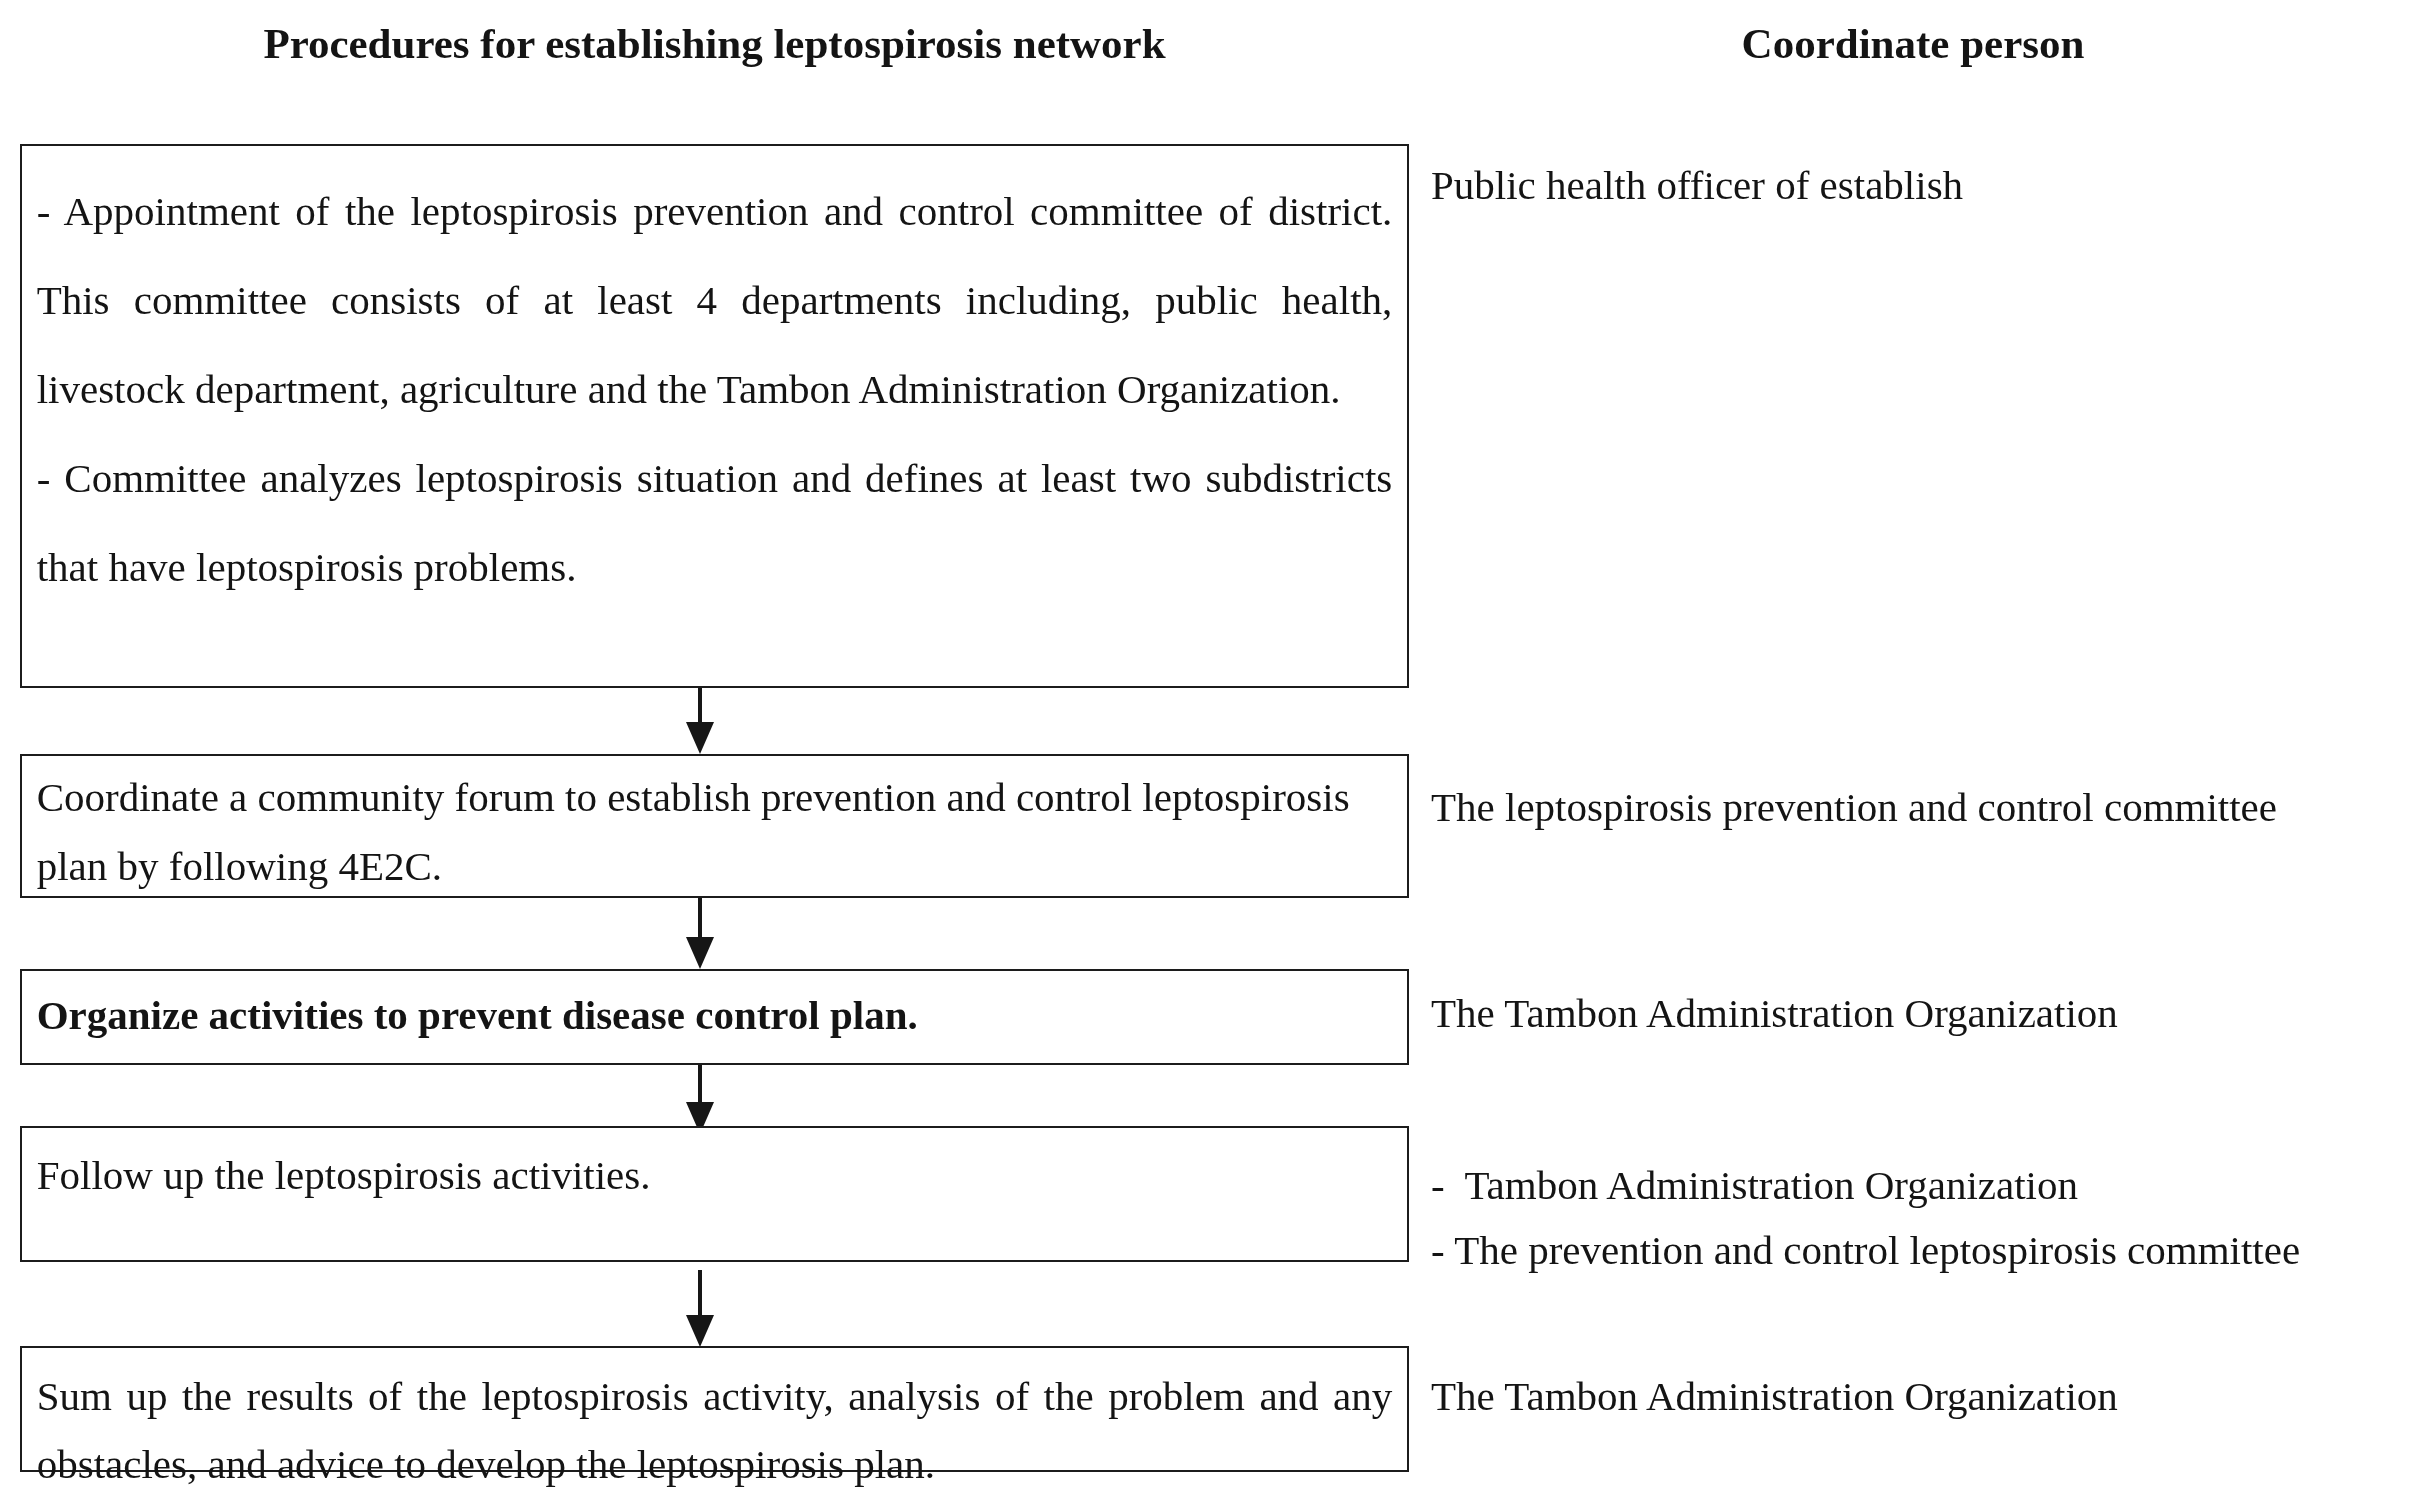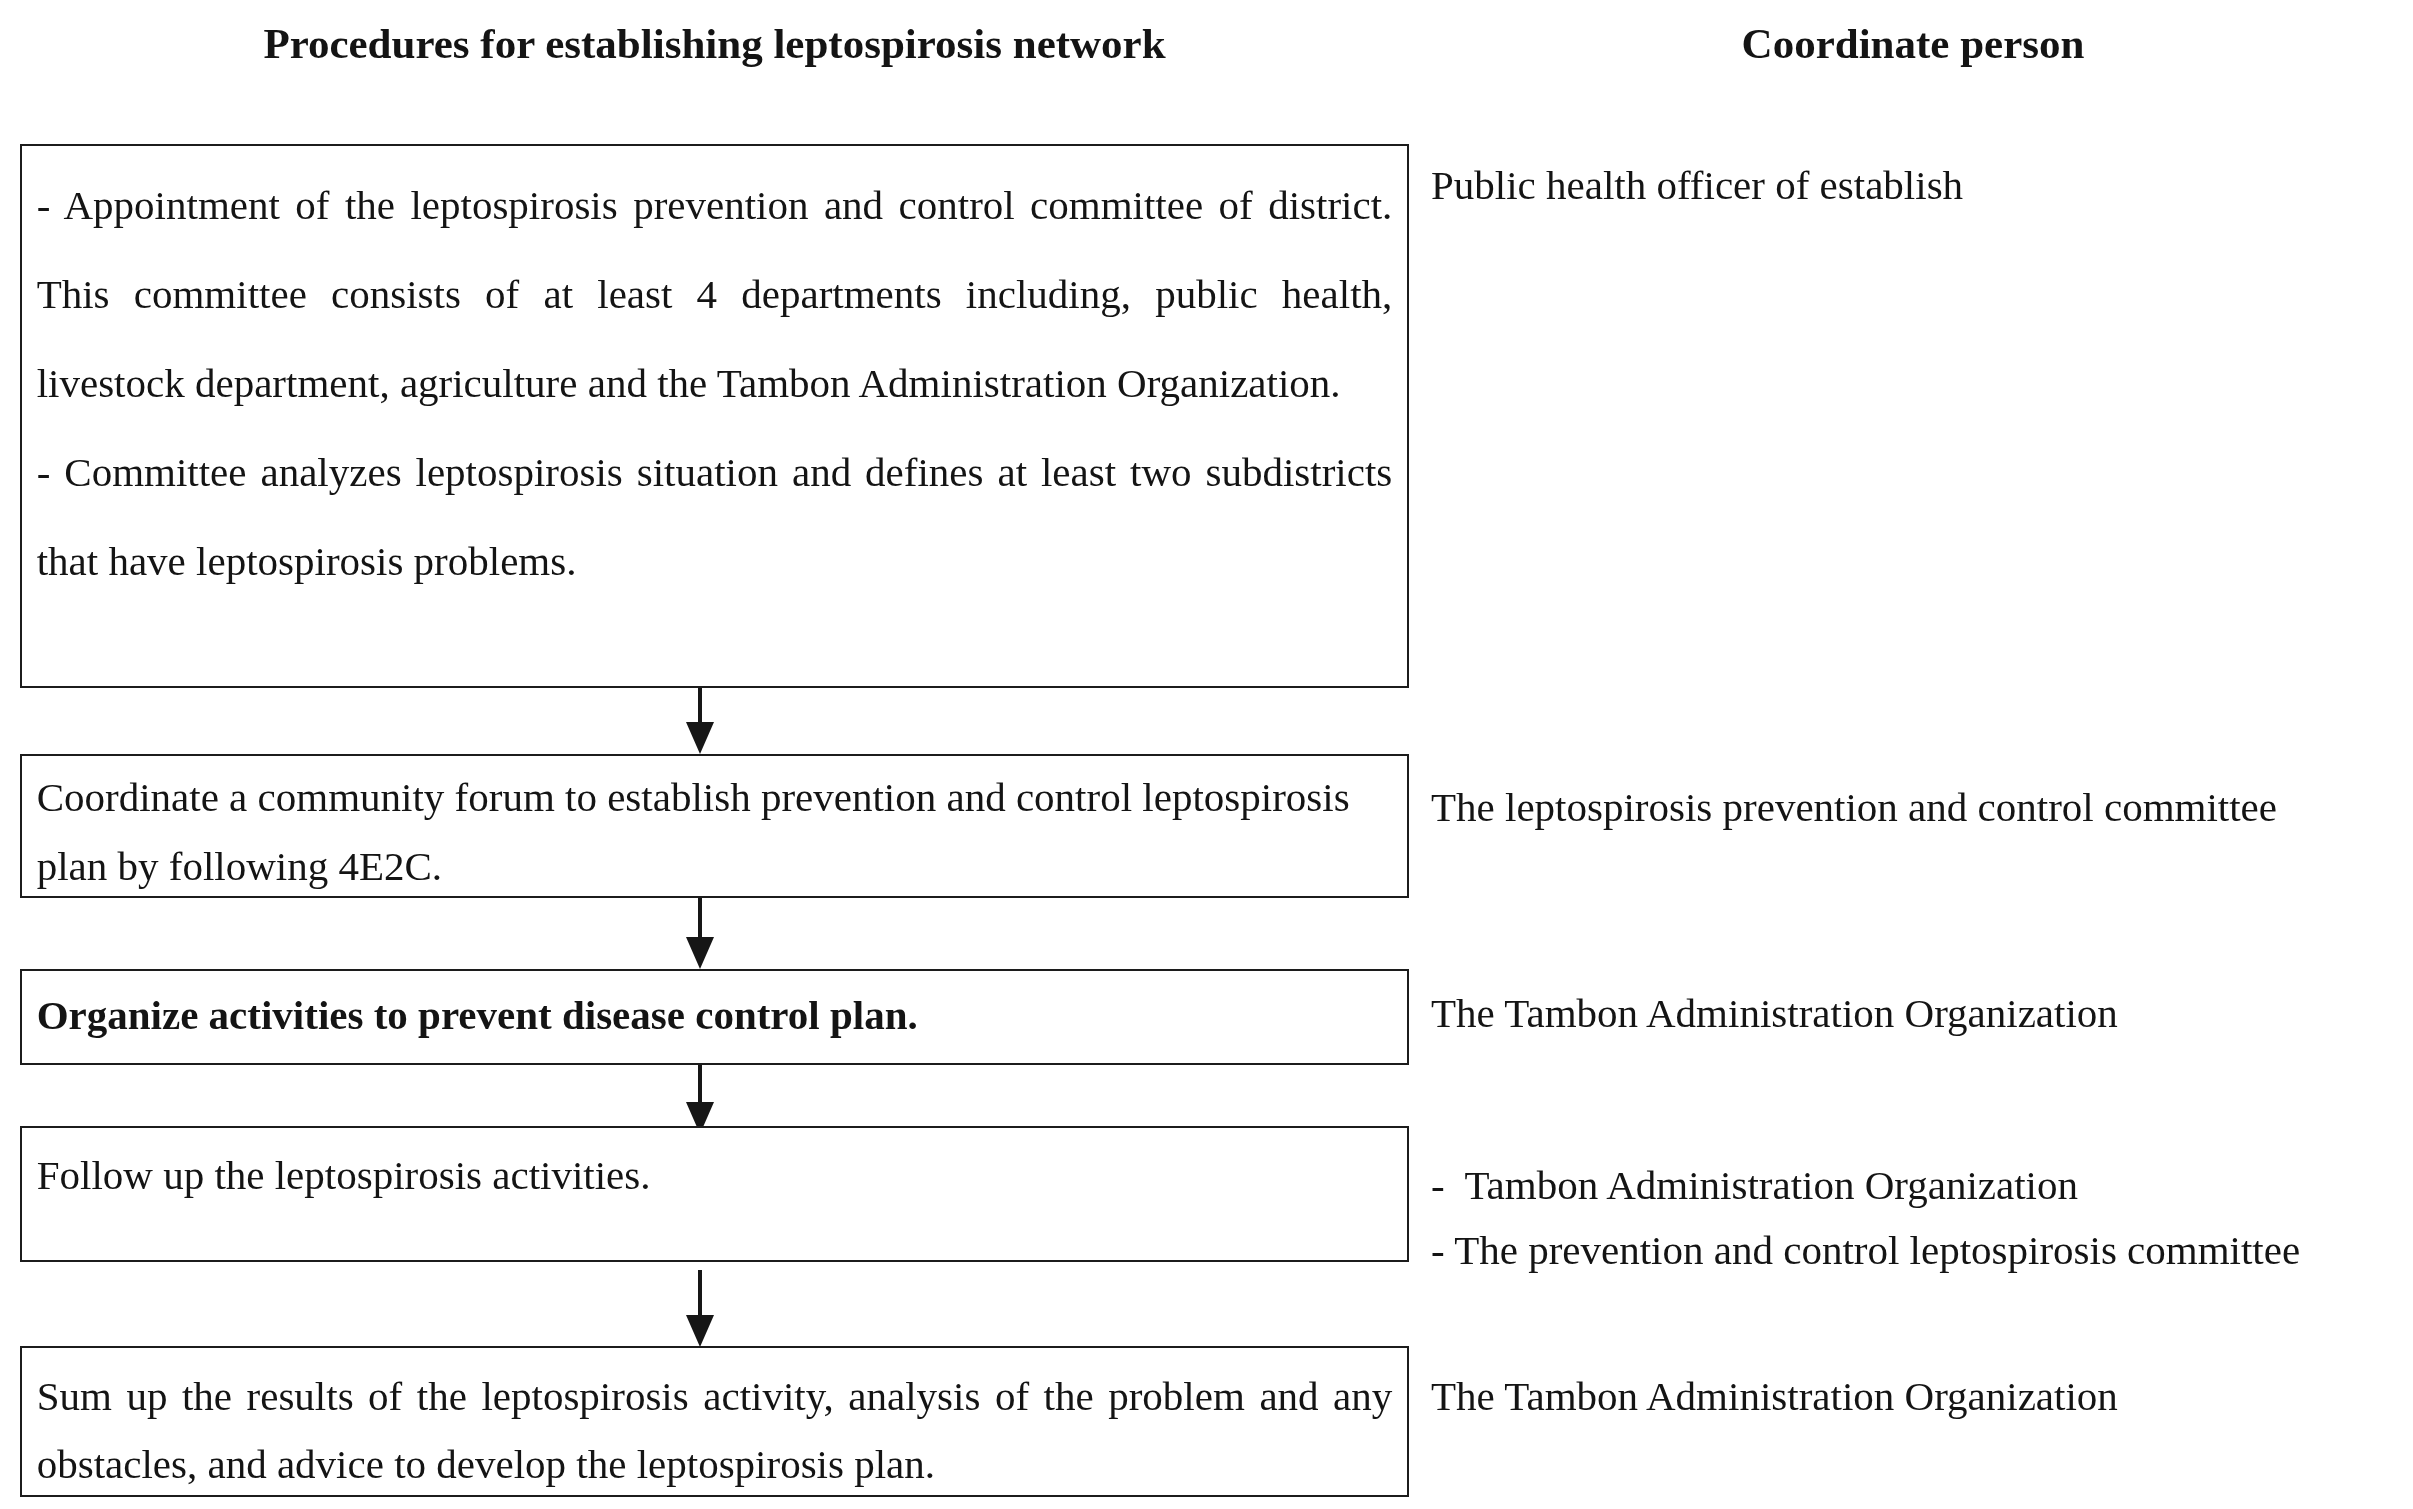--- a/index.html
+++ b/index.html
@@ -34,29 +34,29 @@
     width: 1389px;
     border: 2.5px solid #1c1c1c;
     background: #ffffff;
     box-sizing: border-box;
     font-size: 41px;
   }
   .flow-box p {
     margin: 0;
     padding: 0 14.7px;
   }
-  #box1 { top: 144px;  height: 544px; padding-top: 15px; }
+  #box1 { top: 144px;  height: 544px; padding-top: 21px; }
   #box1 p { text-align: justify; line-height: 89px; }
   #box2 { top: 754px; height: 144px; padding-top: 7px; }
   #box2 p { line-height: 69px; }
   #box3 { top: 969px; height: 96px; padding-top: 13.5px; }
   #box3 p { line-height: 61px; font-weight: bold; }
   #box4 { top: 1126px; height: 136px; padding-top: 17px; }
   #box4 p { line-height: 61px; }
-  #box5 { top: 1346px; height: 151px; padding-top: 13.5px; }
+  #box5 { top: 1346px; height: 126px; padding-top: 13.5px; }
   #box5 p { text-align: justify; line-height: 68px; }
 
   
   .arrow {
     position: absolute;
     left: 686px;
     width: 28px;
     display: flex;
     flex-direction: column;
     align-items: center;

